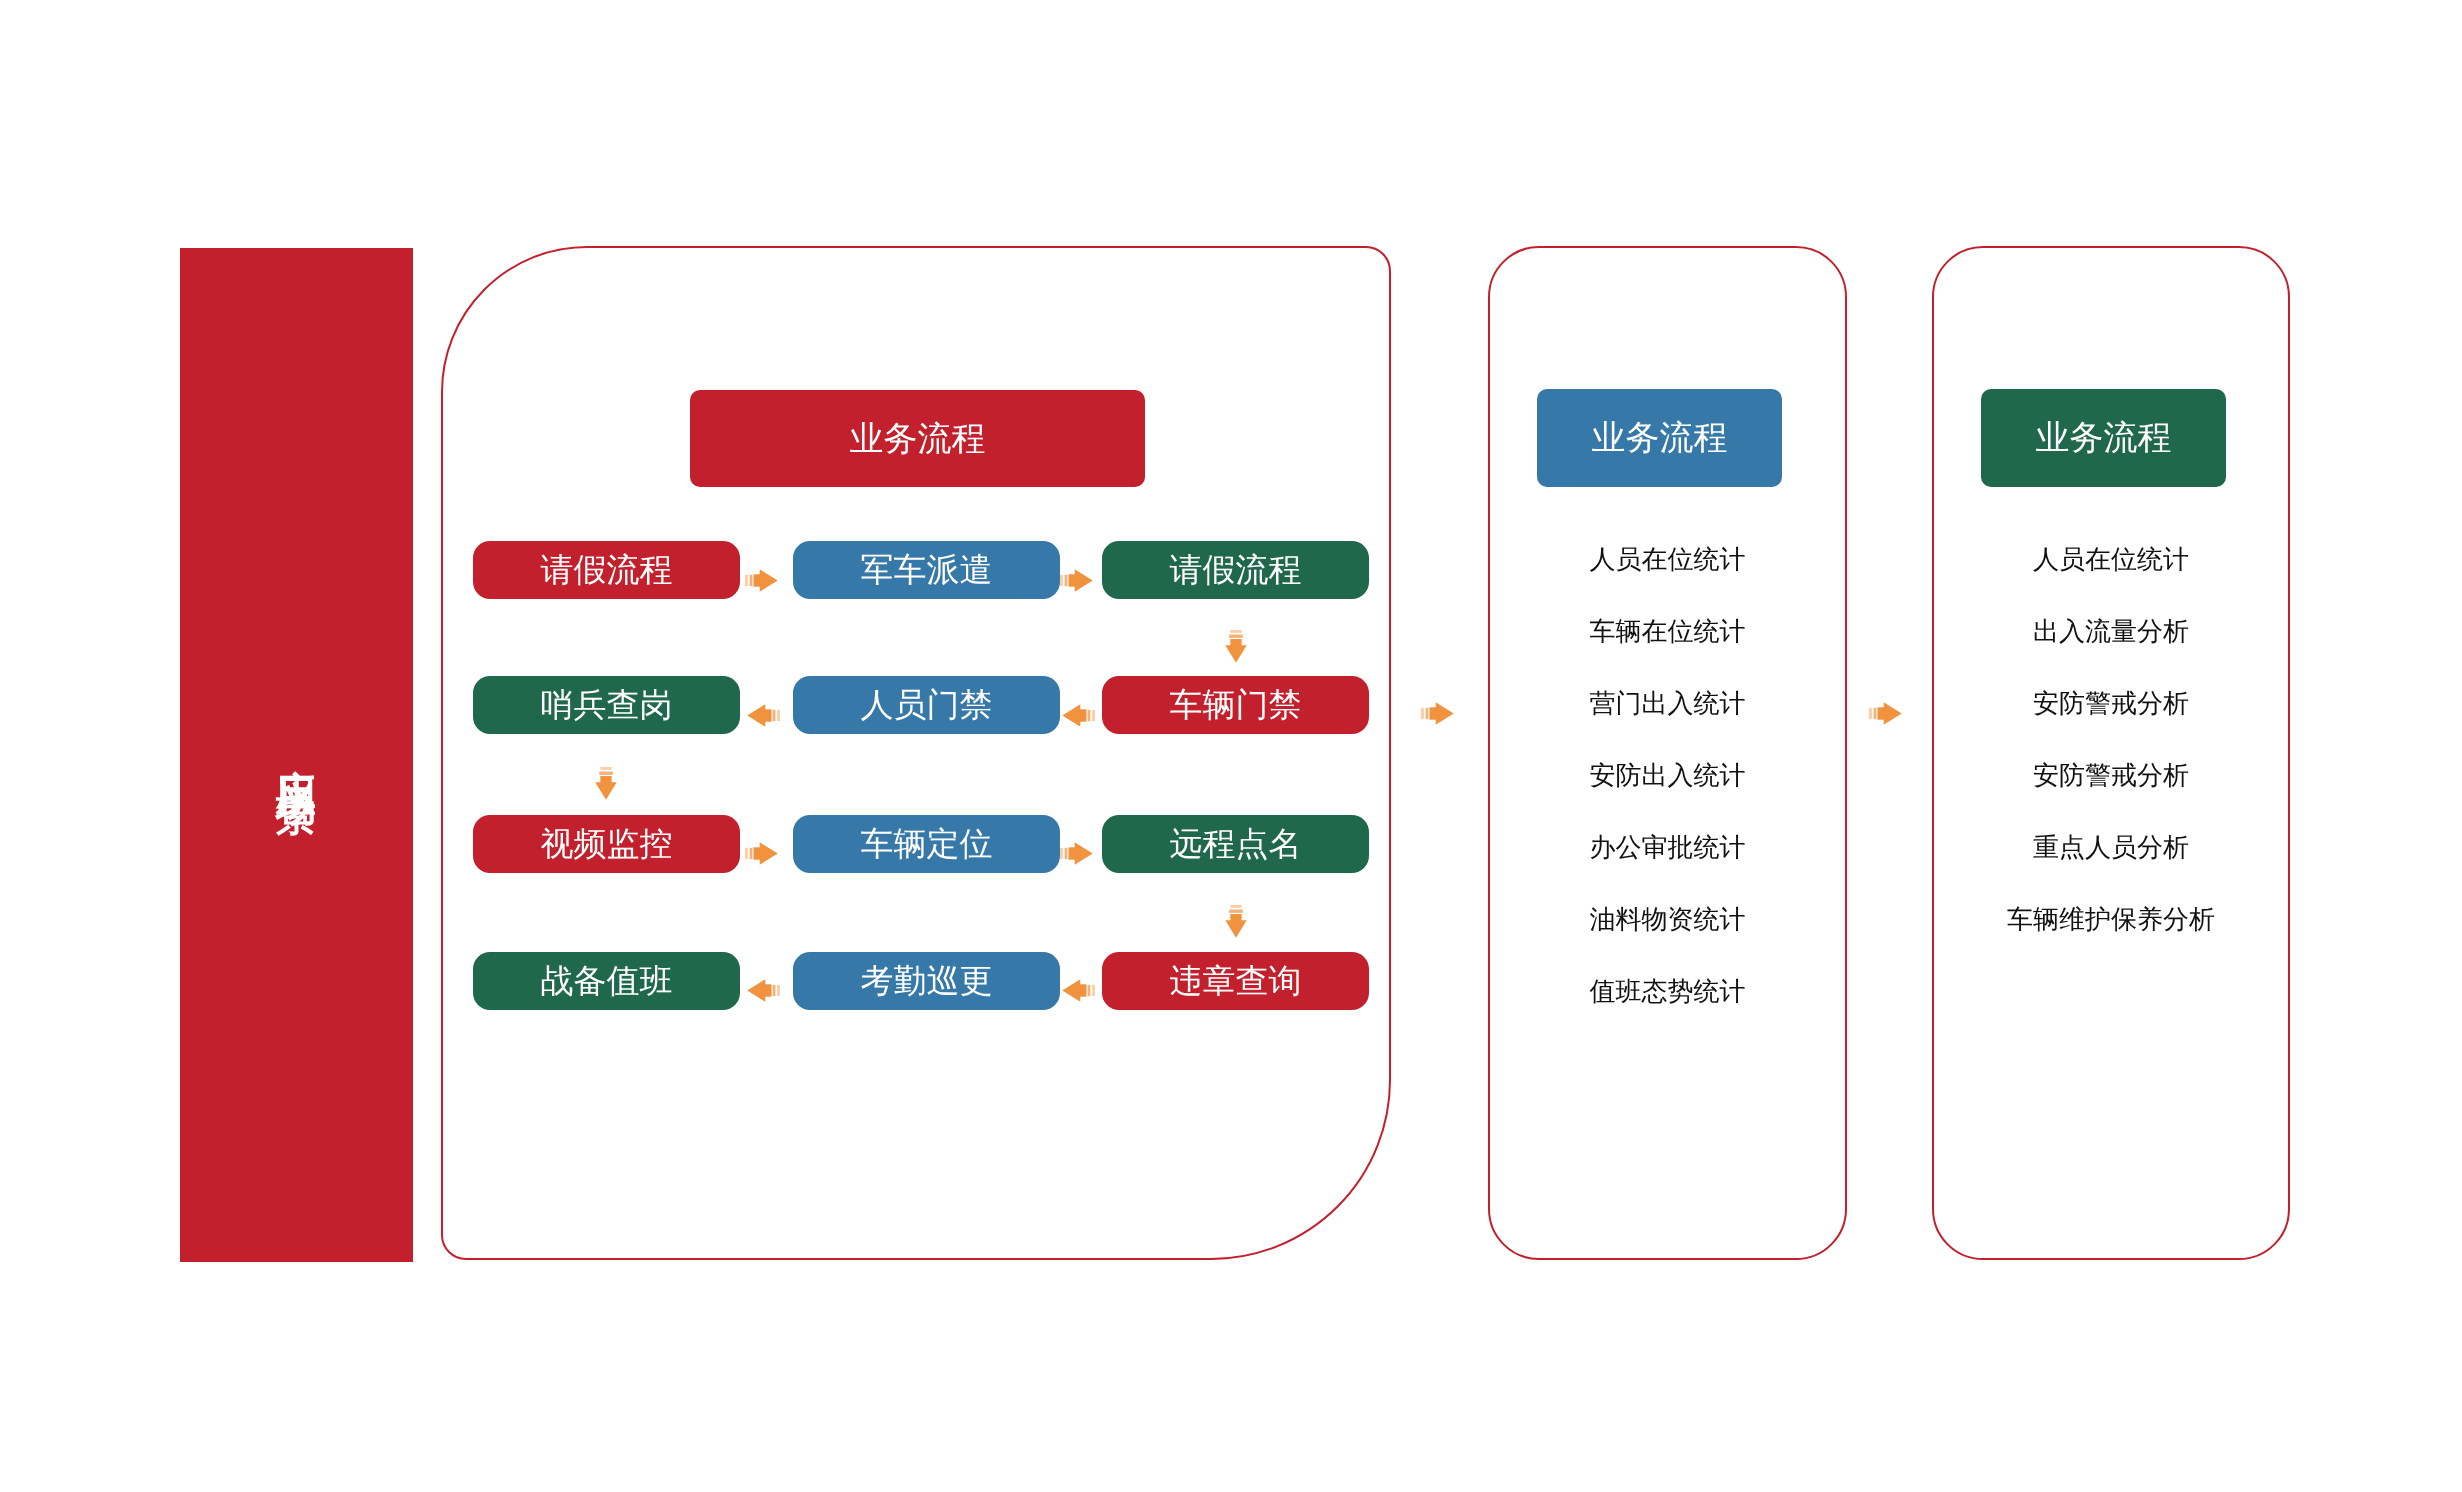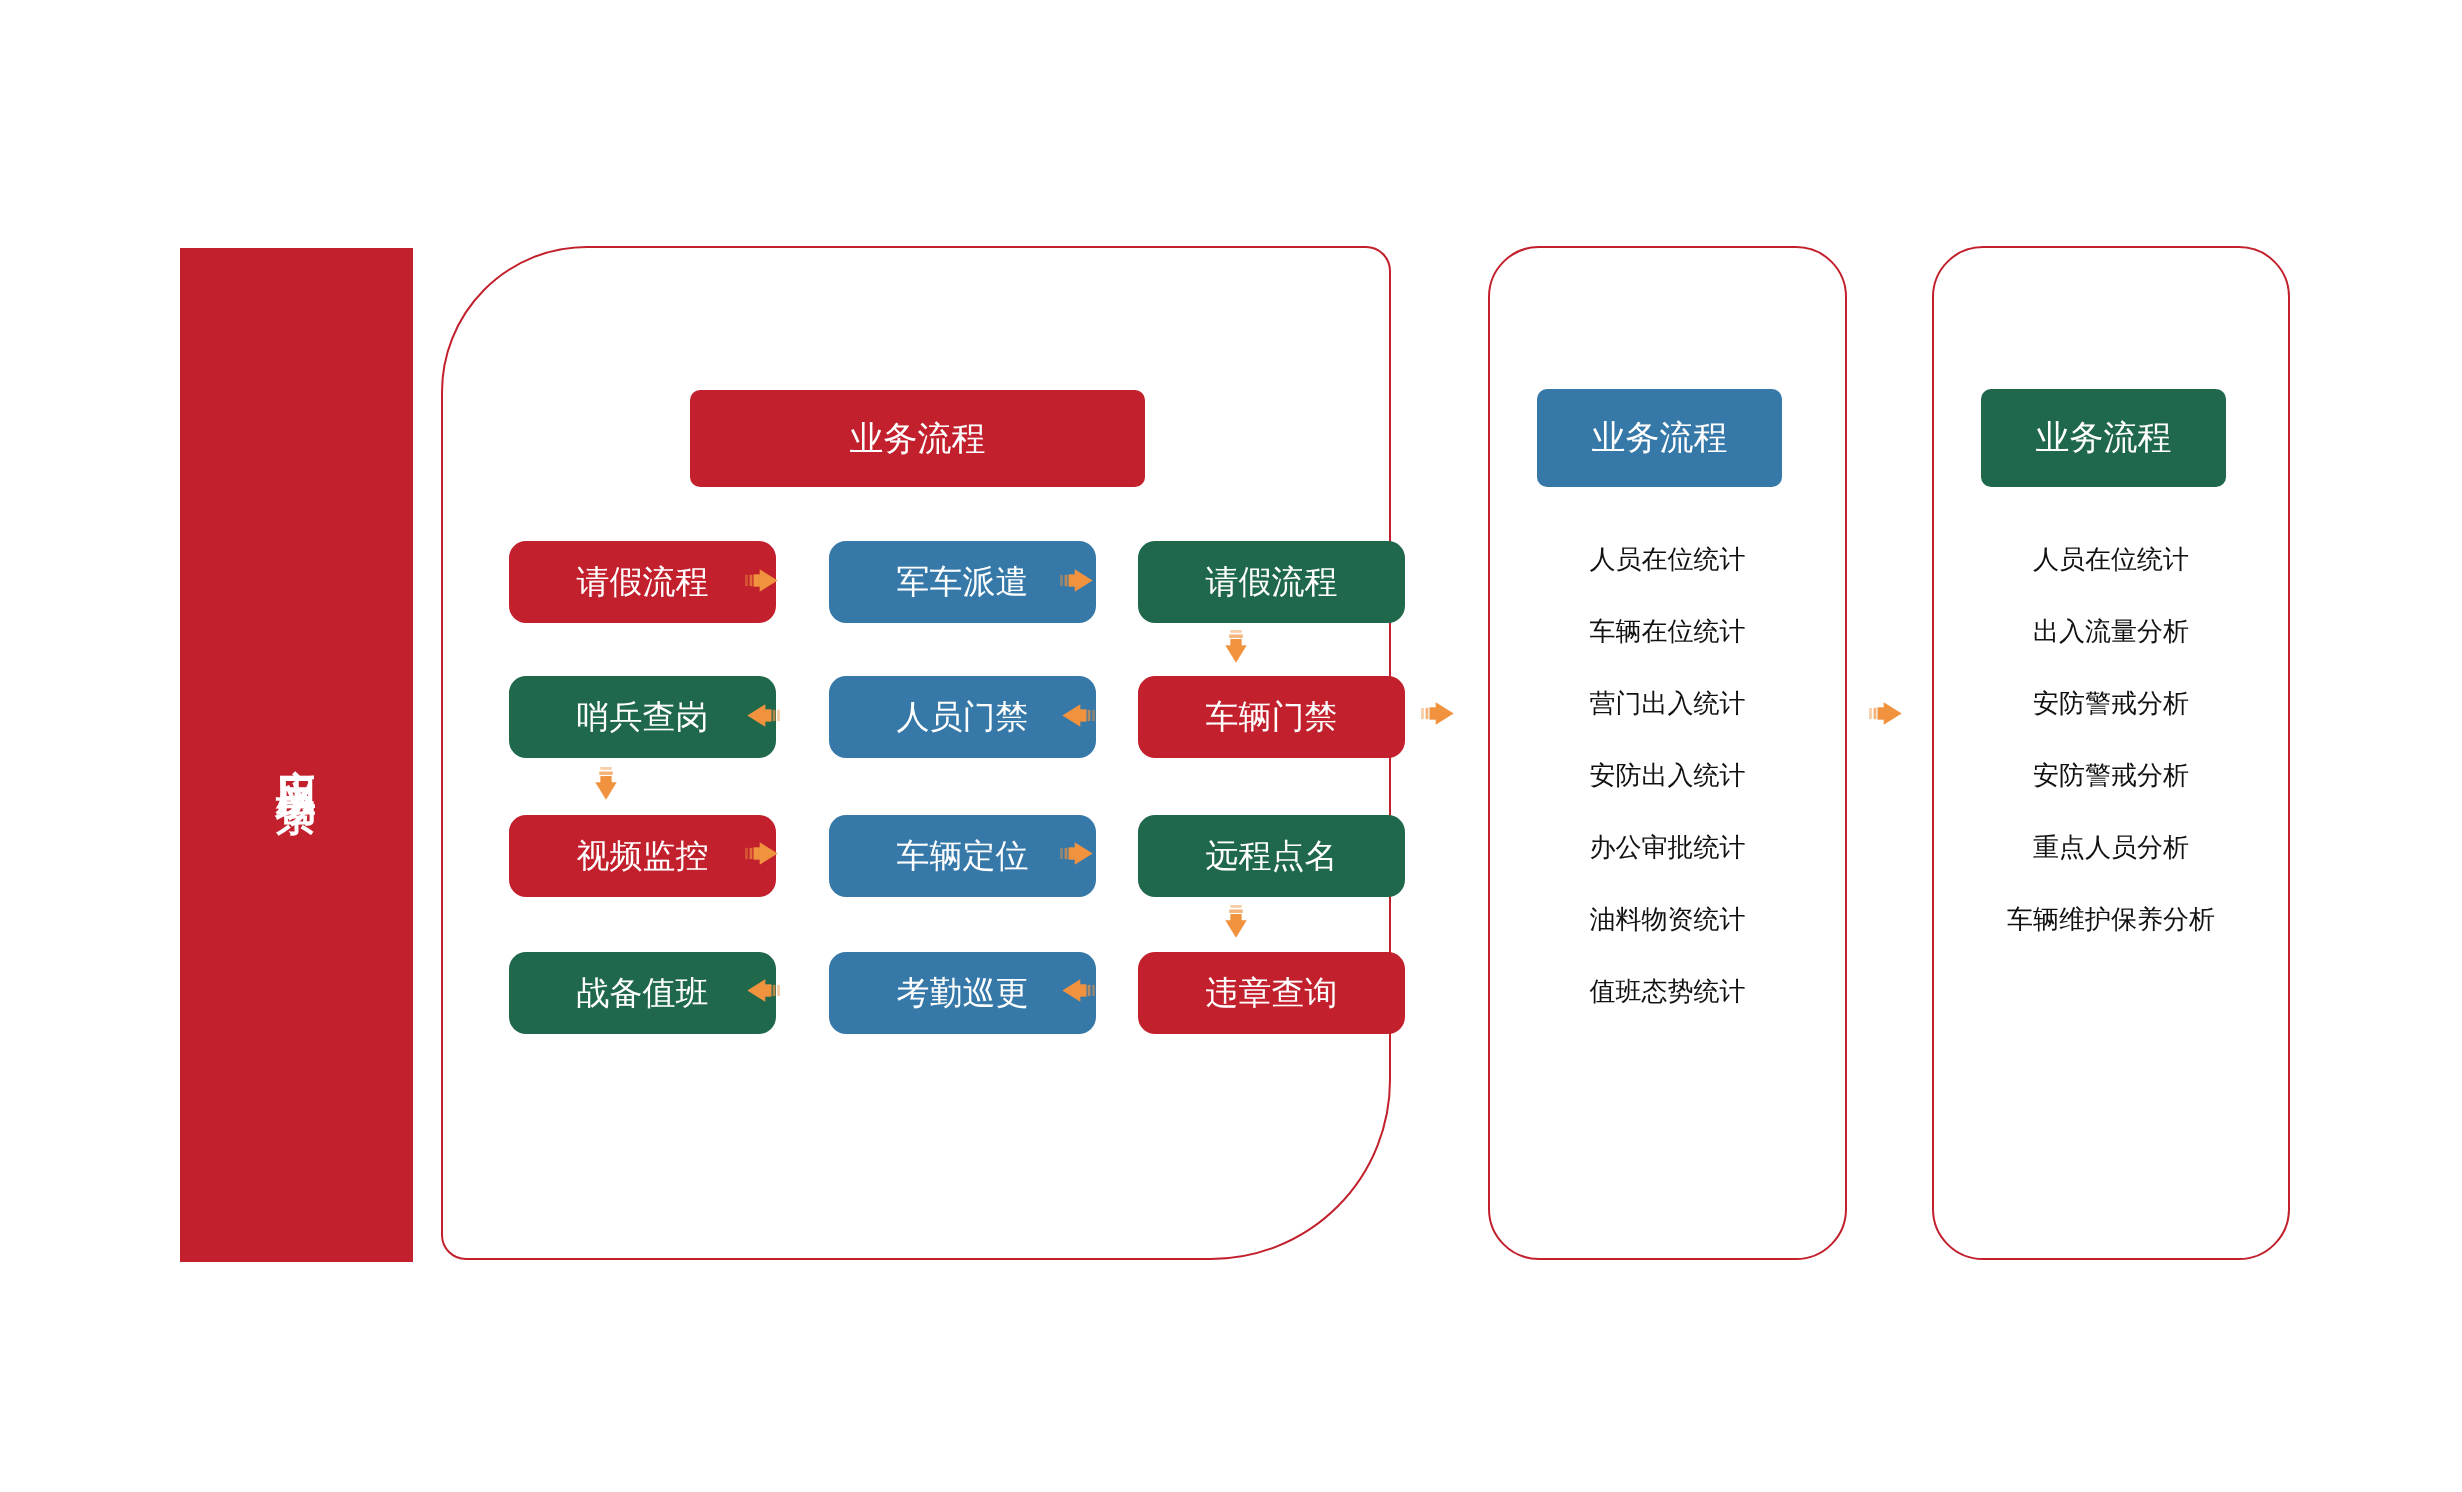--- a/index.html
+++ b/index.html
@@ -39,23 +39,23 @@
   }
   .flow .hdr{left:247px;top:142px;width:455px;height:97px;}
   .stats .hdr,.analysis .hdr{left:47px;top:141px;width:245px;height:98px;}
 
   .c-red{background:var(--red);}
   .c-blue{background:var(--blue);}
   .c-green{background:var(--green);}
 
   
   .cell{
-    position:absolute;width:267px;height:82px;border-radius:17px;
+    position:absolute;width:267px;height:58px;border-radius:17px;
     display:flex;align-items:center;justify-content:center;
-    color:#ffffff;font-size:33px;font-weight:500;margin-left:36px;
+    color:#ffffff;font-size:33px;font-weight:500;
   }
   .col1{left:30px;}  .col2{left:350px;}  .col3{left:659px;}
   .row1{top:293px;} .row2{top:428px;} .row3{top:567px;} .row4{top:704px;}
 
   
   .arrow{position:absolute;line-height:0;}
   .arrow svg{display:block;}
   .flip svg{transform:scaleX(-1);}
   .h-size{width:35px;height:27px;}
   .v-size{width:26px;height:35px;}

